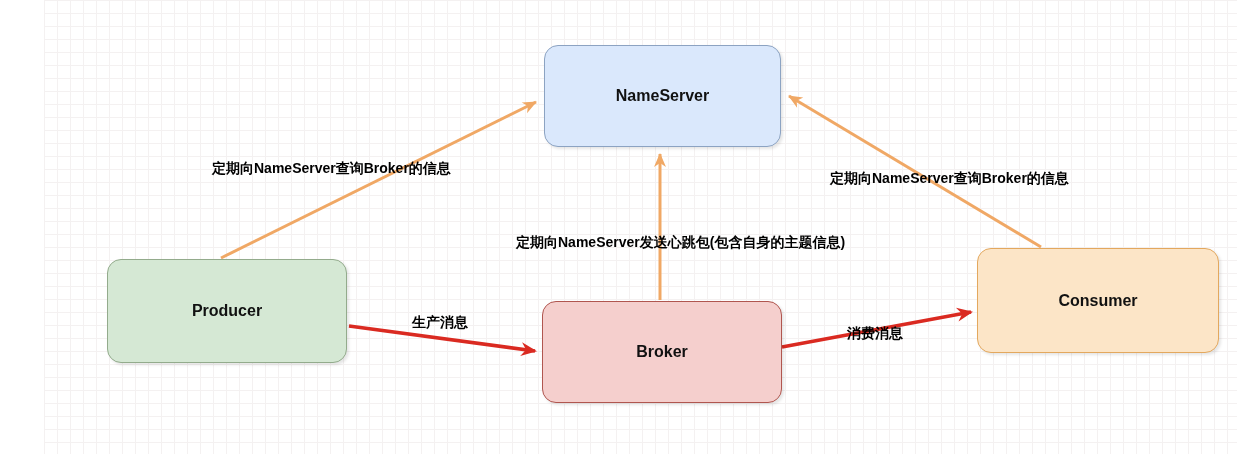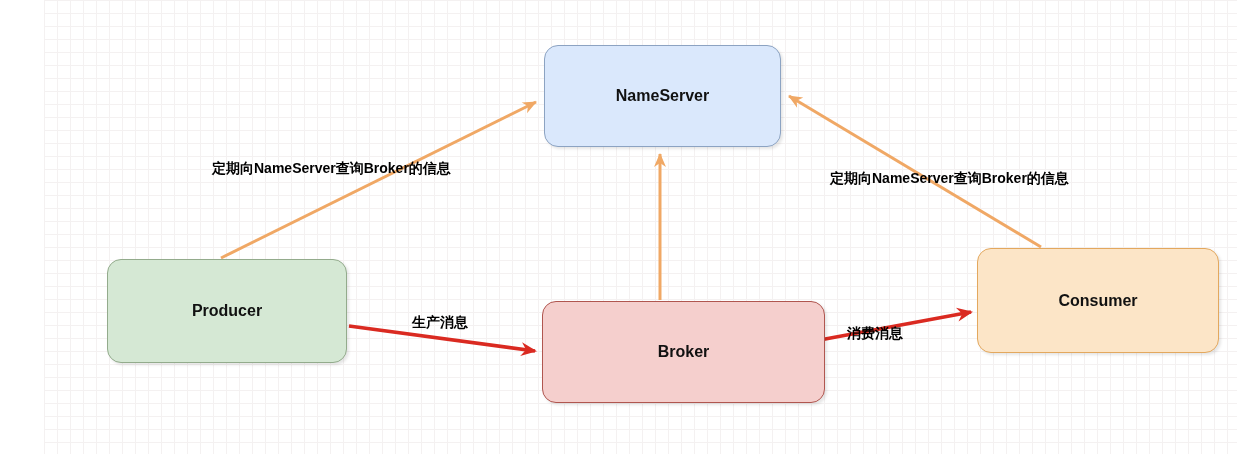--- a/index.html
+++ b/index.html
@@ -26,21 +26,21 @@
     display: flex;
     align-items: center;
     justify-content: center;
     font-size: 16px;
     font-weight: bold;
     color: #111111;
     box-shadow: 2px 2px 3px rgba(0,0,0,0.10);
   }
   .node-nameserver { left: 500px; top: 45px;  width: 237px; height: 102px; }
   .node-producer   { left: 63px;  top: 259px; width: 240px; height: 104px; }
-  .node-broker     { left: 498px; top: 301px; width: 283px; height: 102px; }
+  .node-broker     { left: 498px; top: 301px; width: 240px; height: 102px; }
   .node-consumer   { left: 933px; top: 248px; width: 242px; height: 105px; }
   .edge-label {
     position: absolute;
     font-size: 14px;
     font-weight: bold;
     color: #000000;
     white-space: nowrap;
     line-height: 18px;
   }
   .lbl-producer-ns  { left: 168px; top: 159px; }
@@ -88,20 +88,21 @@
   <div class="node node-broker" style="background-color: rgb(245, 207, 205); border-color: rgb(176, 86, 79);">
     <span>Broker</span>
   </div>
 
   <div class="node node-consumer" style="background-color: rgb(252, 229, 199); border-color: rgb(227, 168, 94);">
     <span>Consumer</span>
   </div>
 
   <div class="edge-label lbl-producer-ns">定期向NameServer查询Broker的信息</div>
 
+  <div class="edge-label lbl-broker-ns">定期向NameServer发送心跳包(包含自身的主题信息)</div>
 
   <div class="edge-label lbl-consumer-ns">定期向NameServer查询Broker的信息</div>
 
   <div class="edge-label lbl-produce-msg">生产消息</div>
 
   <div class="edge-label lbl-consume-msg">消费消息</div>
 
 </div>
 
 </body></html>

